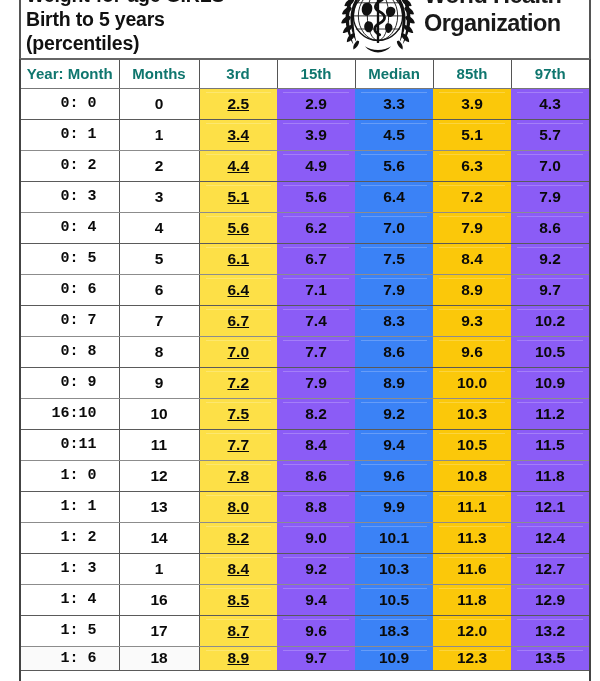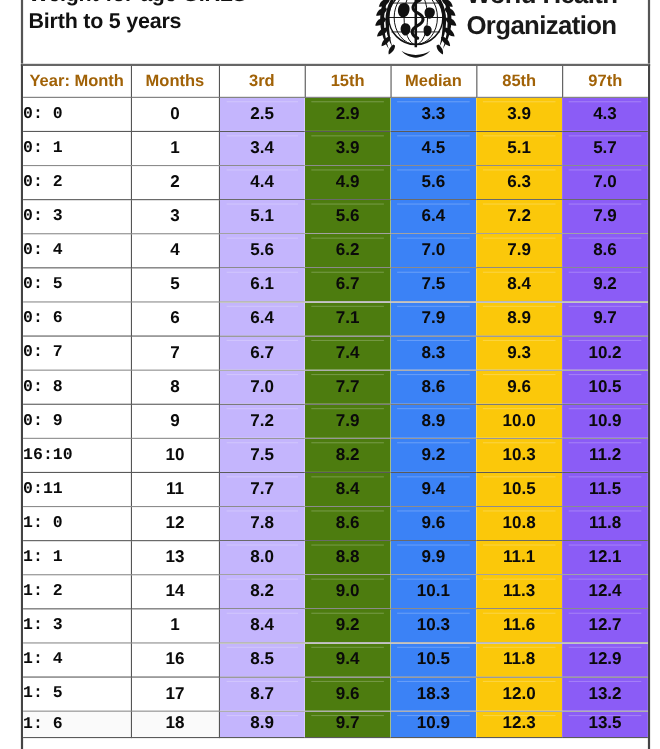--- a/index.html
+++ b/index.html
@@ -100,21 +100,21 @@
     width: 568px;
     background: #ffffff;
   }
   col.c-ym    { width: 98px; }
   col.c-mo    { width: 80px; }
   col.c-p     { width: 78px; }
 
   thead th {
     height: 28px;
     background: #ffffff;
-    color: #a16207;
+    color: #0f766e;
     font-weight: bold;
     font-size: 15px;
     text-align: center;
     border-right: 1px solid #555;
     border-bottom: 1.5px solid #777;
     padding: 0;
     white-space: nowrap;
   }
   thead th:last-child { border-right: none; }
 
@@ -125,33 +125,33 @@
     color: #0a0a0a;
     text-align: center;
     padding: 0;
     border-bottom: 1.2px solid #5a5a5a;
     white-space: nowrap;
   }
   tbody tr:nth-child(even) td { border-bottom-color: #8c8c8c; }
 
   td.ym {
     background: #ffffff;
-    text-align: left;
+    text-align: right;
     padding-right: 22px;
     border-right: 1.2px solid #555;
     font-family: "Liberation Mono", monospace;
     font-size: 15px;
     letter-spacing: 0px;
   }
   td.mo {
     background: #ffffff;
     border-right: 1.2px solid #555;
   }
-  td.p3    { background: #c4b5fd; }
-  td.p15   { background: #4d7c0f; }
+  td.p3    { background: #fde047; text-decoration: underline; }
+  td.p15   { background: #8b5cf6; }
   td.pmed  { background: #3b82f6; }
   td.p85   { background: #fbc80a; }
   td.p97   { background: #8b5cf6; }
 
   
   td.val { position: relative; }
   td.val::before {
     content: "";
     position: absolute;
     left: 6px; right: 6px; top: 3px;
@@ -169,20 +169,21 @@
 
 <div id="page">
 
   <div id="header">
     <div id="header-left-rule"></div>
     <div id="header-right-rule"></div>
 
     <div id="title-block">
       <div>Weight-for-age GIRLS</div>
       <div>Birth to 5 years</div>
+      <div>(percentiles)</div>
     </div>
 
     <div id="who-logo">
       <svg id="who-emblem" viewBox="0 0 100 100" xmlns="http://www.w3.org/2000/svg">
 
         <g fill="#111111">
           <path d="M22 14 C8 30 6 58 20 80 C12 56 13 32 24 17 Z"></path>
           <path d="M26 20 C14 34 13 58 24 78 C18 56 19 34 28 22 Z"></path>
 
           <path d="M20 24 C14 24 10 28 9 33 C14 34 19 31 21 26 Z"></path>

